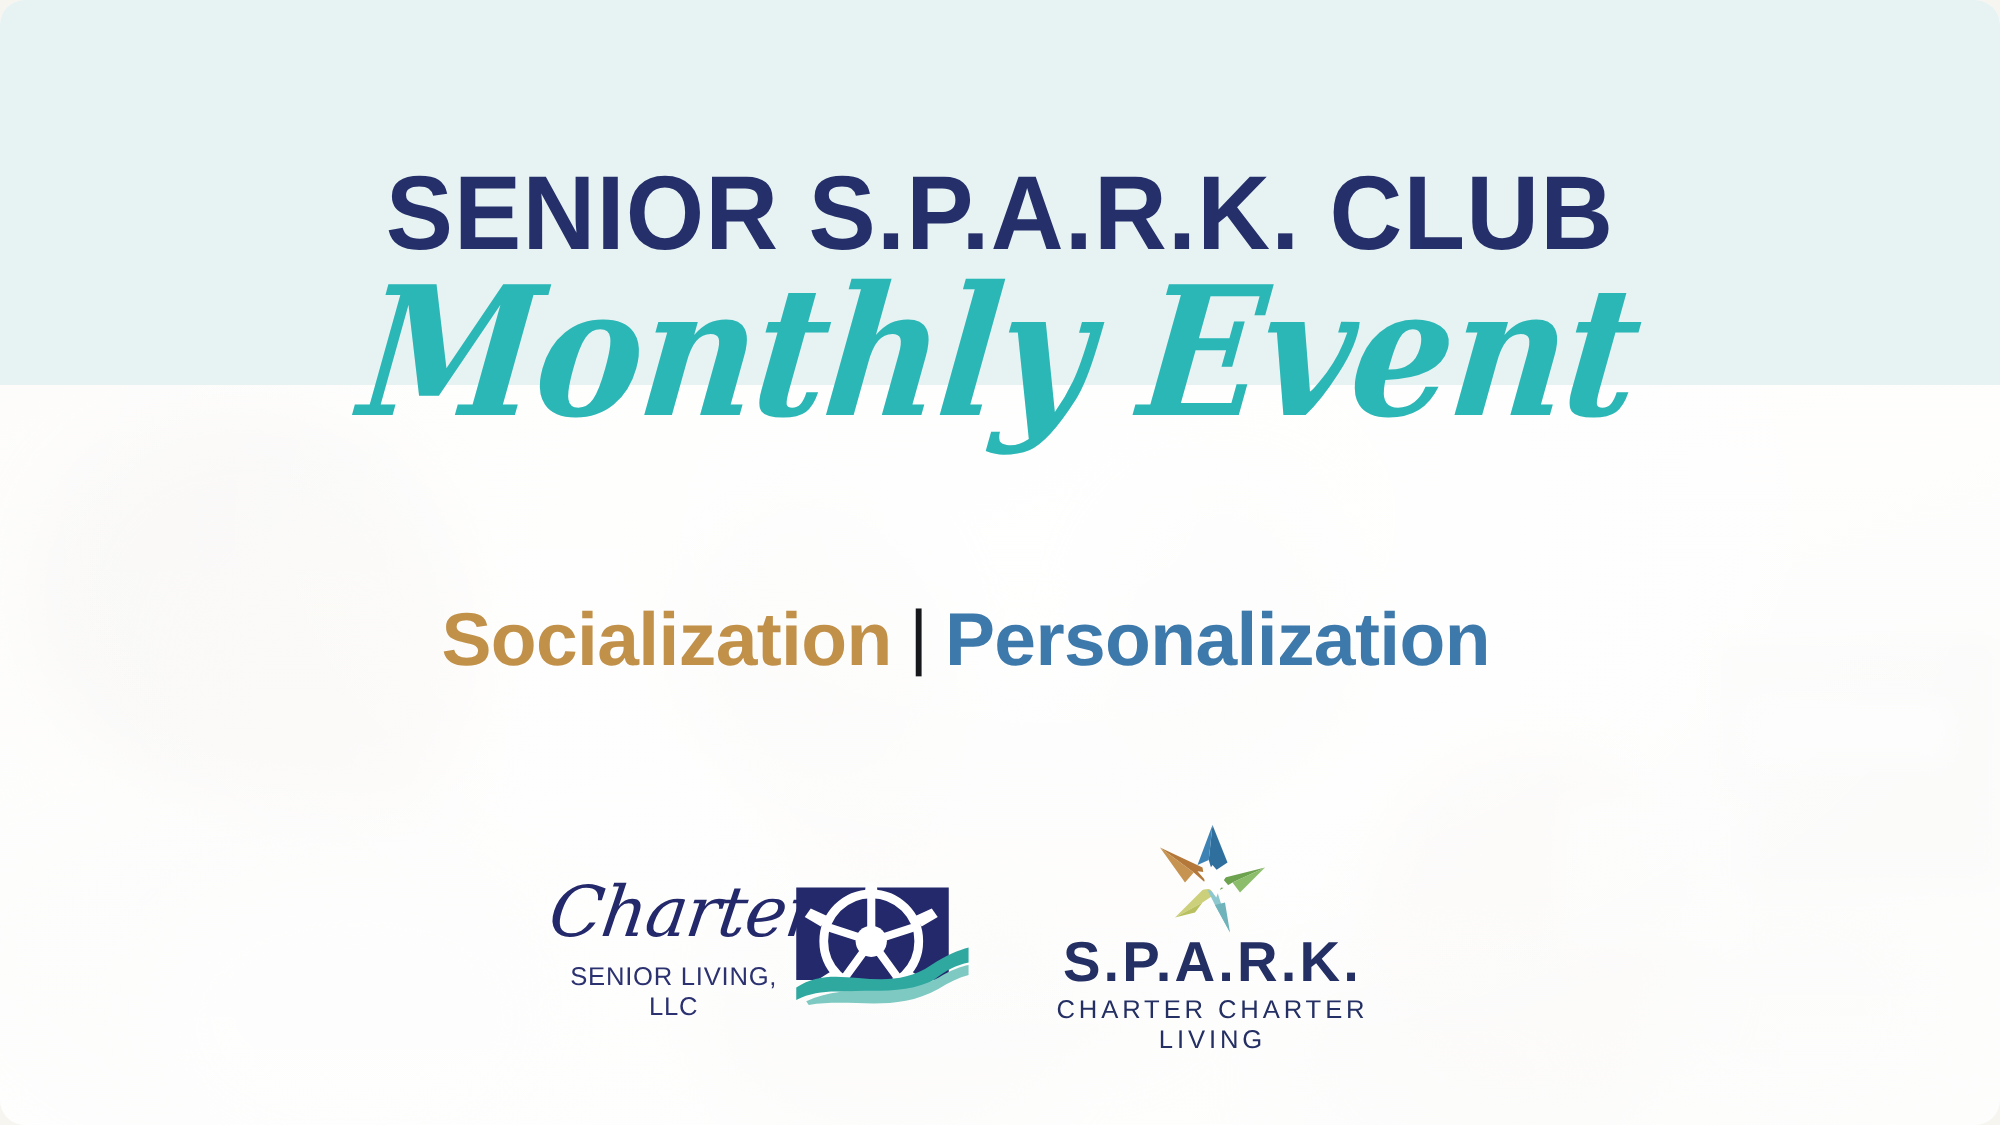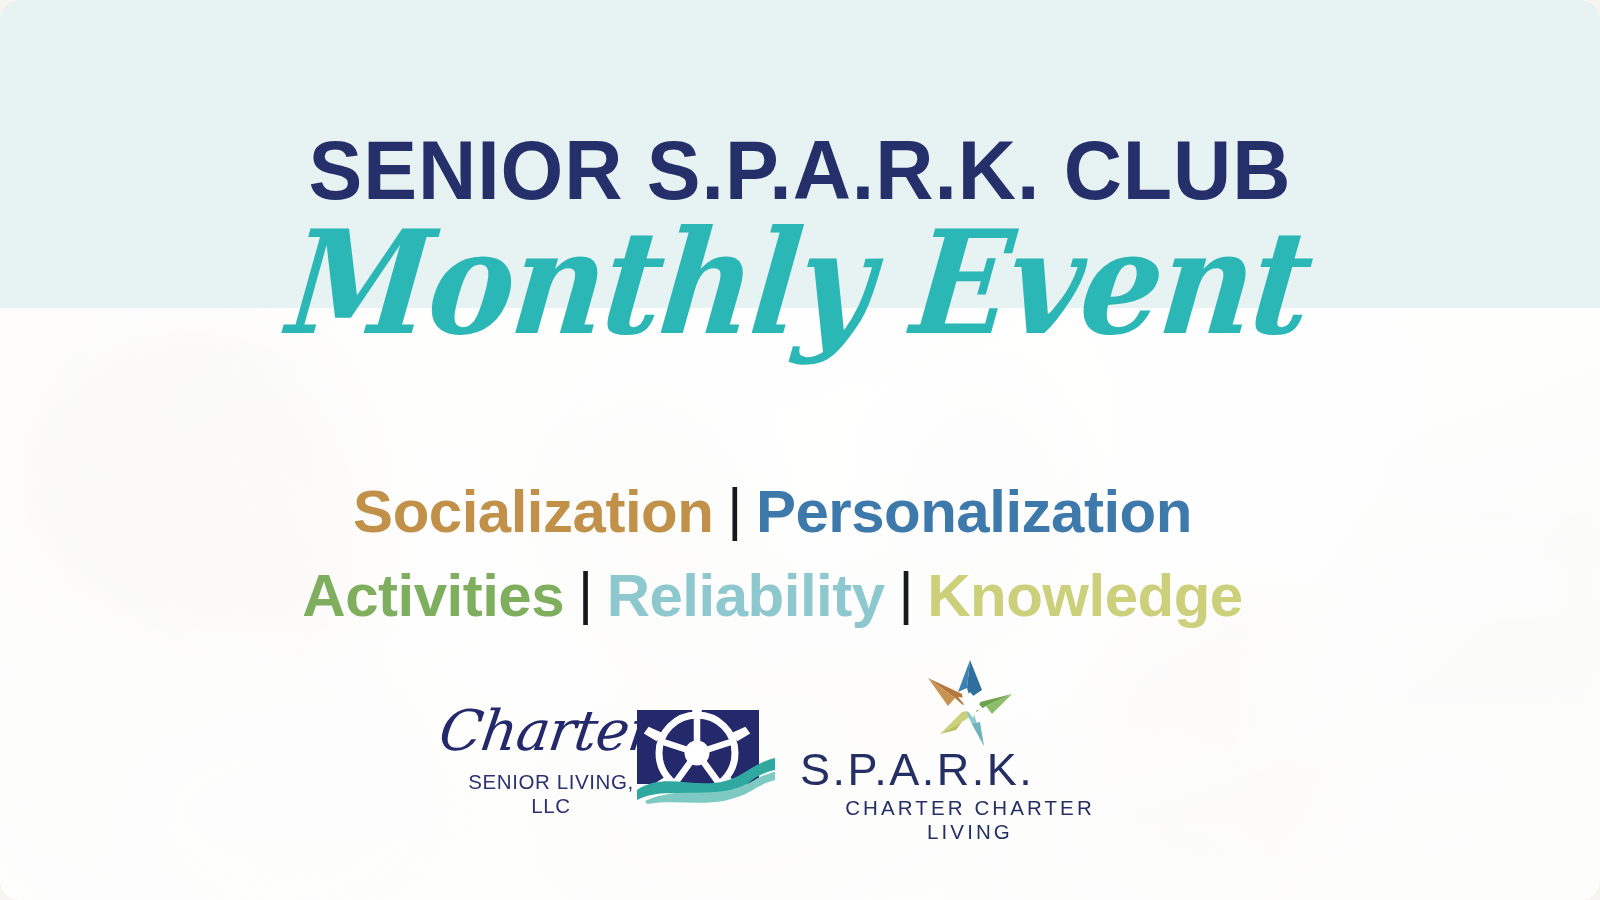--- a/index.html
+++ b/index.html
@@ -132,36 +132,36 @@
     position:absolute; left:0; top:0; width:190px;
     font-family:"DejaVu Serif", serif;
     font-style:italic;
     font-size:56px;
     color:#23296b;
     letter-spacing:-1px;
     transform:skewX(-8deg);
     text-align:center;
   }
   .charter-sub {
-    position:absolute; left:16px; top:72px; width:190px;
+    position:absolute; left:4px; top:72px; width:190px;
     text-align:center;
     font-size:20.5px;
     letter-spacing:.6px;
     color:#2c3270;
     font-weight:normal;
   }
   .wheel-mark { position:absolute; left:195px; top:8px; width:140px; height:98px; }
 
   
   .spark-logo { position:absolute; left:800px; top:6px; width:340px; height:165px; }
   .star-wrap { position:absolute; left:0; top:0; width:340px; height:92px; }
   .spark-word {
     position:absolute; left:0; top:88px; width:340px;
-    text-align:left;
-    font-weight:normal;
+    text-align:center;
+    font-weight:bold;
     font-size:45px;
     letter-spacing:2.5px;
     color:#242f63;
   }
   .spark-sub {
     position:absolute; left:0; top:140px; width:340px;
     text-align:center;
     font-size:20.5px;
     letter-spacing:3.1px;
     color:#242f63;
@@ -196,23 +196,20 @@
 
   <div class="top-band"></div>
 
   <div class="headline">SENIOR S.P.A.R.K. CLUB</div>
 
   <div class="script">Monthly Event</div>
 
   <div class="tagline">
     <div>
       <span class="w-social">Socialization</span><span class="sep">|</span><span class="w-personal">Personalization</span>
-    </div>
-    <div>
-      <span class="w-activ">Activities</span><span class="sep">|</span><span class="w-reli">Reliability</span><span class="sep">|</span><span class="w-know">Knowledge</span>
     </div>
   </div>
 
   <div class="logos">
 
     <div class="charter-logo">
       <div class="charter-script">Charter</div>
       <div class="charter-sub">SENIOR LIVING, LLC</div>
       <div class="wheel-mark">
         <svg viewBox="0 0 140 98" width="140" height="98">

